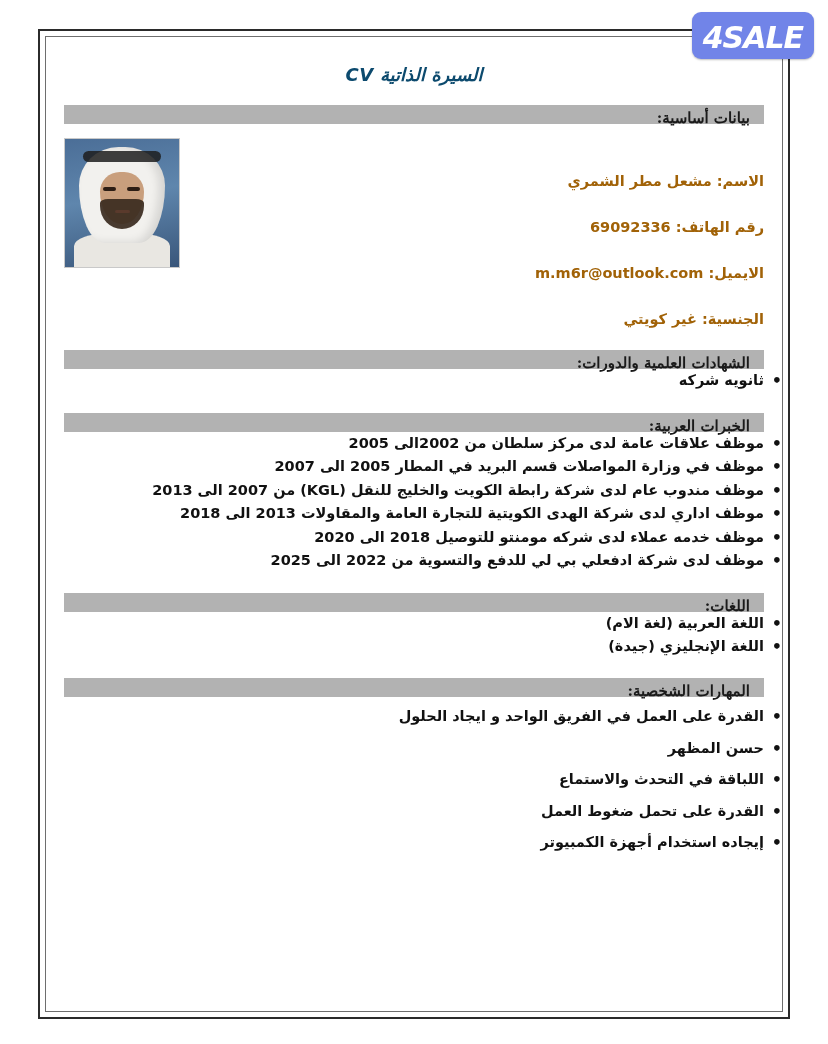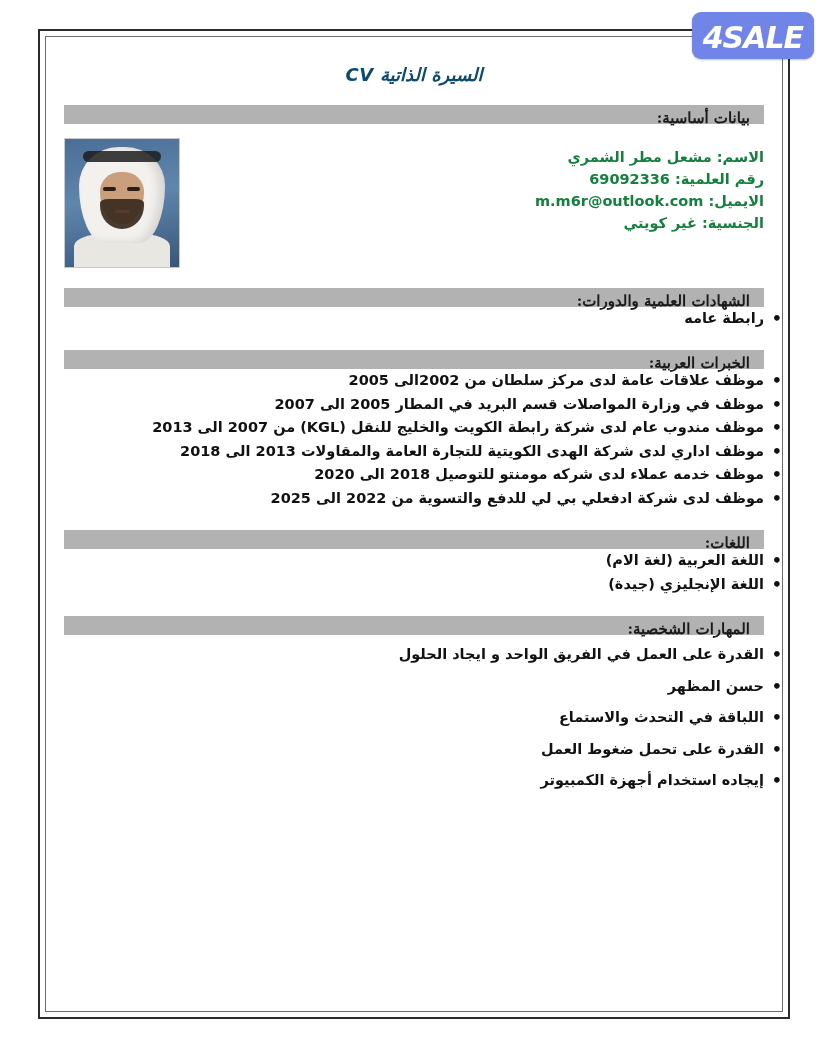--- a/index.html
+++ b/index.html
@@ -99,24 +99,25 @@
   }
   .basic-fields {
     flex: 1 1 auto;
     text-align: right;
     padding-top: 8px;
     padding-left: 6px;
   }
   .field-line {
     font-size: 14.5px;
     font-weight: bold;
-    color: #15803d;
+    color: #a16207;
     line-height: 1.52;
     white-space: nowrap;
     font-family: "DejaVu Sans", sans-serif;
+    margin-top: 24px;
   }
   .field-line .val-ltr {
     direction: ltr;
     unicode-bidi: embed;
     display: inline-block;
   }
 
   
   .photo {
     width: 114px;
@@ -285,21 +286,21 @@
 
         <div class="section-bar bar-gap-top">بيانات أساسية:</div>
 
         <div class="basic-row">
           <div class="basic-fields">
             <div class="field-line">
               <span>الاسم:</span>
               <span>مشعل مطر الشمري</span>
             </div>
             <div class="field-line">
-              <span>رقم العلمية:</span>
+              <span>رقم الهاتف:</span>
               <span class="val-ltr">69092336</span>
             </div>
             <div class="field-line">
               <span>الايميل:</span>
               <span class="val-ltr">m.m6r@outlook.com</span>
             </div>
             <div class="field-line">
               <span>الجنسية:</span>
               <span>غير كويتي</span>
             </div>
@@ -313,21 +314,21 @@
             <div class="face"></div>
             <div class="brow-l"></div>
             <div class="brow-r"></div>
             <div class="beard"></div>
             <div class="mouth"></div>
           </div>
         </div>
 
         <div class="section-bar bar-gap-top">الشهادات العلمية والدورات:</div>
         <ul class="bullets list-certificates">
-          <li>رابطة عامه</li>
+          <li>ثانويه شركه</li>
         </ul>
 
         <div class="section-bar bar-gap-top">الخبرات العربية:</div>
         <ul class="bullets list-experience">
           <li>موظف علاقات عامة لدى مركز سلطان من  2002الى 2005</li>
           <li>موظف في وزارة المواصلات قسم البريد في المطار  2005 الى  2007</li>
           <li>موظف مندوب عام لدى شركة رابطة الكويت والخليج للنقل (KGL) من 2007 الى 2013</li>
           <li>موظف اداري لدى شركة الهدى الكويتية للتجارة العامة والمقاولات  2013 الى 2018</li>
           <li>موظف خدمه عملاء لدى شركه مومنتو للتوصيل 2018 الى 2020</li>
           <li>موظف لدى شركة ادفعلي بي لي للدفع والتسوية من 2022 الى  2025</li>

